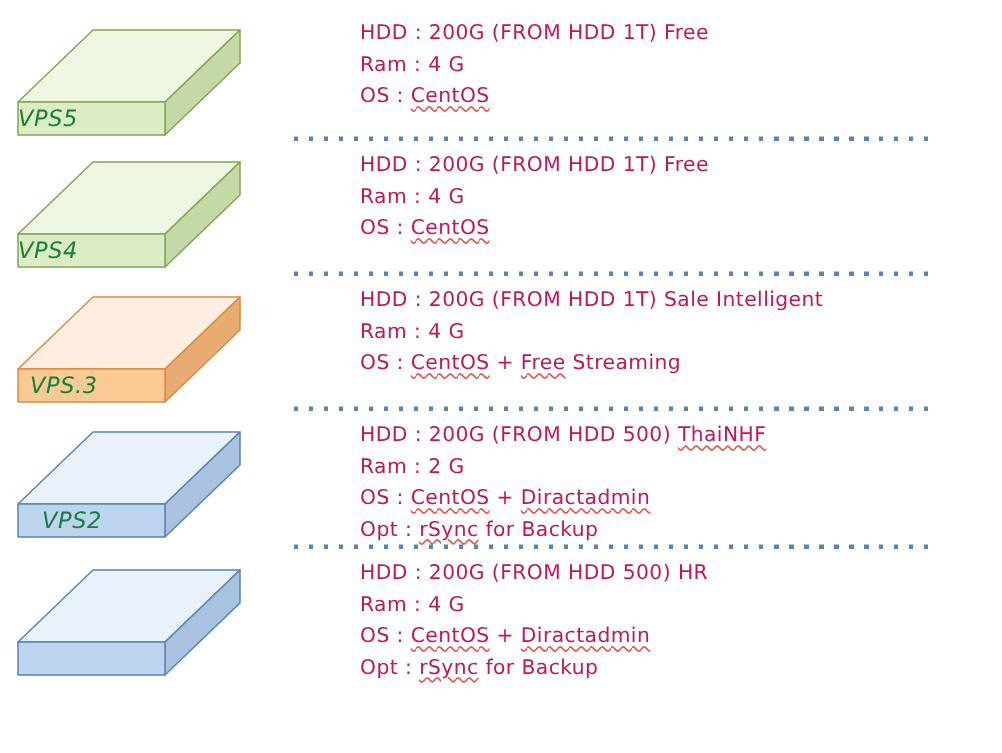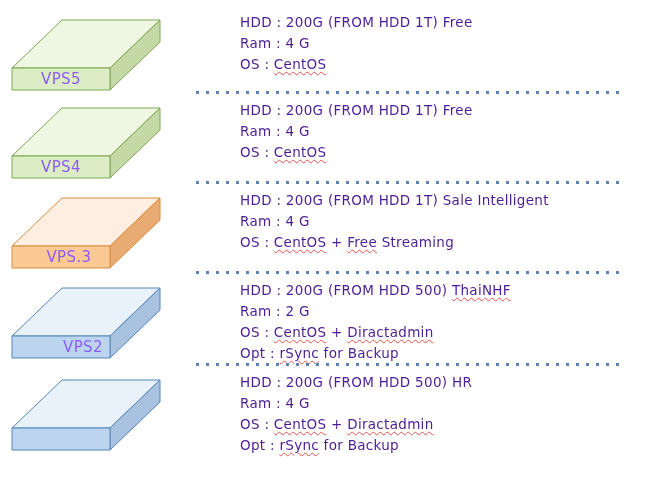--- a/index.html
+++ b/index.html
@@ -18,37 +18,38 @@
   
   .slab{position:absolute;left:0;top:0;width:200px;height:86px;}
   .slab svg{display:block;overflow:visible;}
   .slab-label{
     position:absolute;
     left:44px;
     top:48px;
     width:105px;
     height:25px;
     line-height:25px;
-    text-align:center;
+    text-align:left;
     font-size:15px;
-    color:#8b5cf6;
+    color:#15803d;
     letter-spacing:.4px;
     font-family:"DejaVu Sans", sans-serif;
     white-space:nowrap;
+    font-style:italic;
   }
 
   
   .specs{
     position:absolute;
     left:240px;
     top:0;
     width:420px;
     font-family:"DejaVu Sans", sans-serif;
     font-size:13.5px;
-    color:#4c1d95;
+    color:#be185d;
     letter-spacing:.3px;
   }
   .spec-line{
     height:21px;
     line-height:21px;
     white-space:nowrap;
   }
   .spell{
     text-decoration:underline;
     text-decoration-style:wavy;

